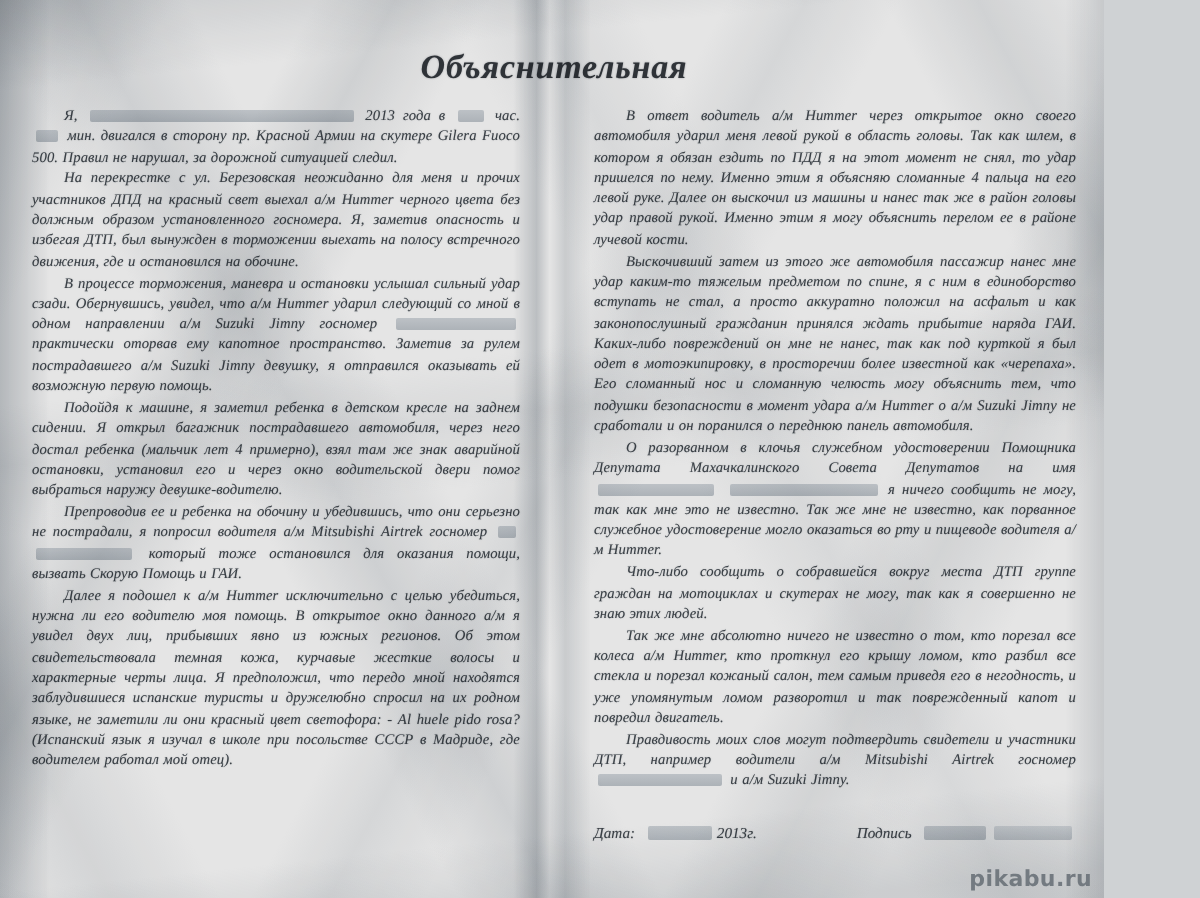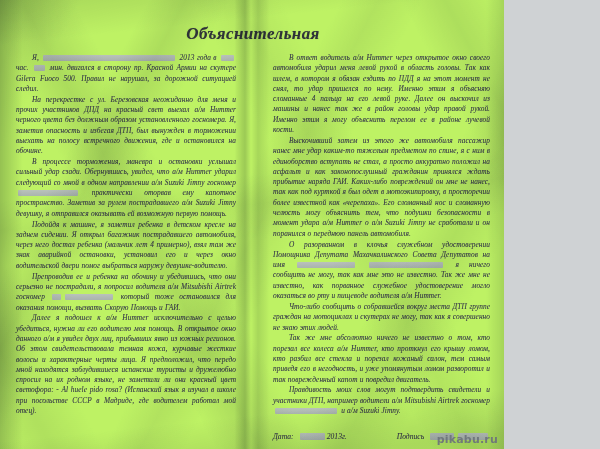--- a/index.html
+++ b/index.html
@@ -5,22 +5,22 @@
 <style>
   html,body{margin:0;padding:0;}
   body{
     width:600px;height:449px;overflow:hidden;
     background:#cfd2d4;
     font-family:"Liberation Serif","DejaVu Serif",serif;
   }
 
   
   #paper{
-    position:relative;width:504px;height:449px;overflow:hidden;
-    background:#bef264;
+    position:relative;width:552px;height:449px;overflow:hidden;
+    background:#e5e5e5;
   }
   
   #paper .tex{position:absolute;inset:0;pointer-events:none;}
   .tex.t1{
     background:
       linear-gradient(118deg, rgba(150,158,165,.30) 0%, rgba(255,255,255,0) 11%,
         rgba(255,255,255,0) 20%, rgba(145,153,160,.22) 25%, rgba(255,255,255,0) 31%,
         rgba(255,255,255,0) 46%, rgba(160,168,175,.18) 51%, rgba(255,255,255,0) 57%,
         rgba(255,255,255,0) 72%, rgba(150,158,165,.20) 78%, rgba(255,255,255,0) 85%);
     mix-blend-mode:multiply;

